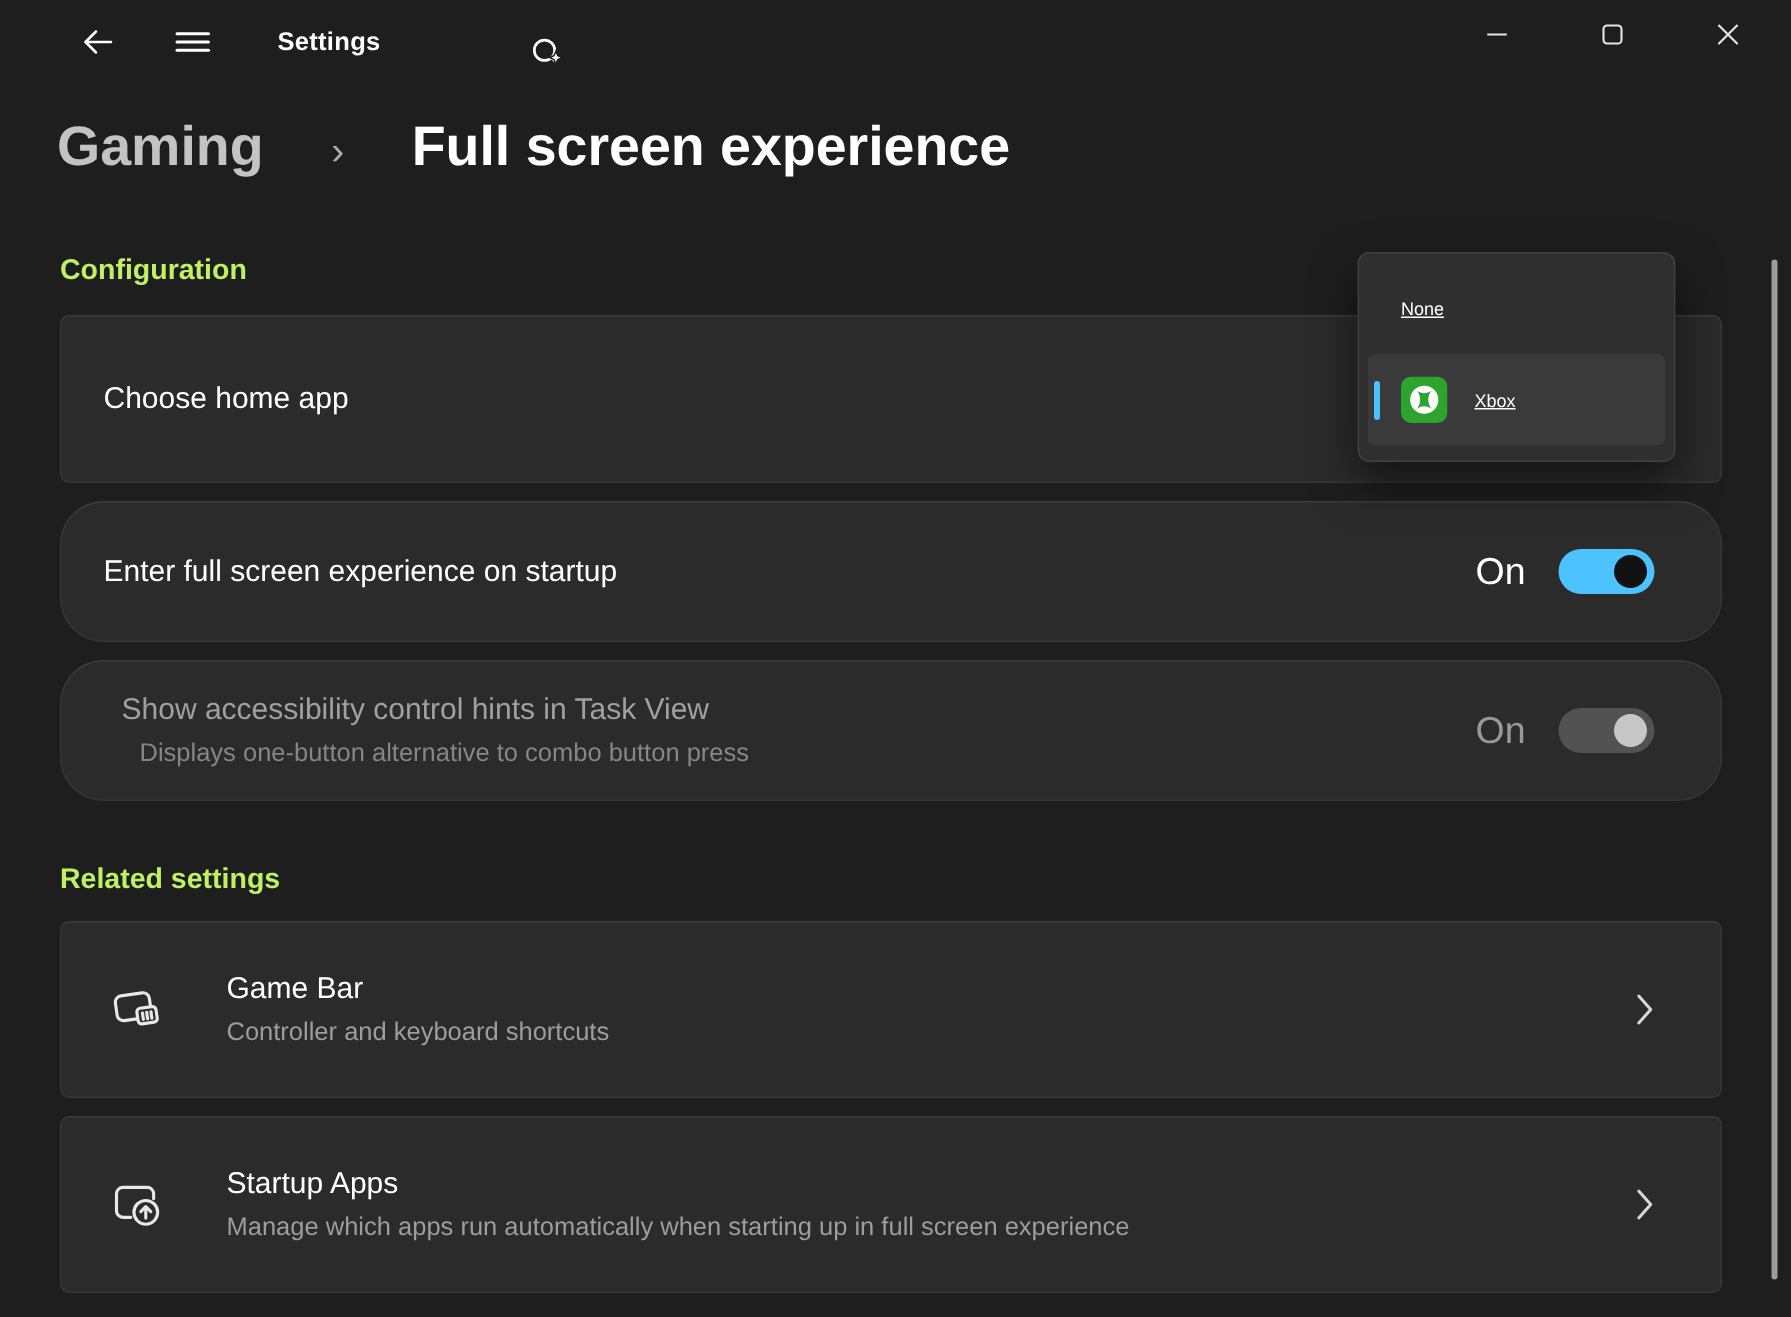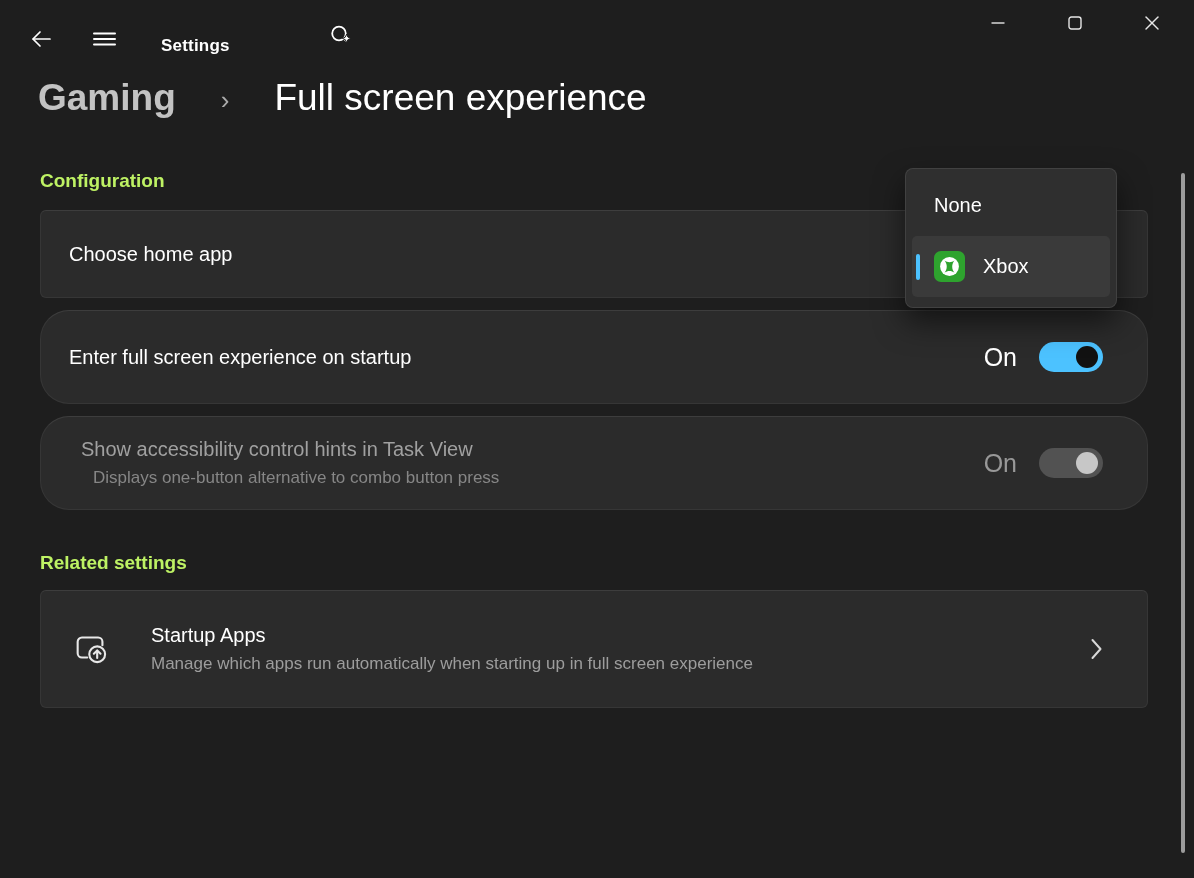--- a/index.html
+++ b/index.html
@@ -6,53 +6,53 @@
   html,body { width:1194px; height:878px; }
   body {
     background:#1e1e1e;
     color:#ffffff;
     font-family:"Liberation Sans", sans-serif;
     overflow:hidden;
     position:relative;
   }
 
   
-  .titlebar { height:56px; display:flex; align-items:flex-end; position:relative; padding-left:24px; }
+  .titlebar { height:56px; display:flex; align-items:center; position:relative; padding-left:24px;margin-left:24px; }
   .tb-btn { width:34px; height:34px; display:flex; align-items:center; justify-content:center; border-radius:4px; cursor:pointer; }
   .tb-back { margin-right:29px; }
   .tb-menu { margin-right:40px; }
   .app-title { font-size:17px; font-weight:600; color:#fff; letter-spacing:0.2px; }
   .tb-copilot { position:absolute; left:324px; top:19px; }
   .win-controls { position:absolute; right:19px; top:0; display:flex; }
   .win-btn { width:46px; height:46px; display:flex; align-items:center; justify-content:center; margin-left:31px; cursor:pointer; }
 
   
   .breadcrumb { display:flex; align-items:center; padding-left:38px; margin-top:14px; height:56px;gap:25px; }
   .crumb-parent { font-size:37px; font-weight:600; color:#c3c3c3; cursor:pointer; }
   .crumb-sep { font-size:26px; color:#ababab; margin:0 20px; transform:translateY(2px); font-weight:400; }
-  .crumb-current { font-size:37px; font-weight:400; color:#ffffff; }
+  .crumb-current { font-size:37px; font-weight:700; color:#ffffff; }
 
   
   .content { margin:0 46px 0 40px; }
   .section-heading { font-size:19px; font-weight:700; color:#bef264; }
   .h-config { margin:44px 0 18px 0; }
   .h-related { margin:42px 0 16px 0; }
 
   .card {
     background:#2b2b2b;
     border:1px solid rgba(255,255,255,0.055);
     border-top-color:rgba(255,255,255,0.085);
     border-radius:6px;
     display:flex;
     align-items:center;
     padding:0 44px 0 28px;
     margin-bottom:12px;
   }
   .card-label { font-size:20px; color:#fff; }
-  .h112 { height:88px; }
+  .h112 { height:112px; }
   .h110 { height:94px;border-radius:29px; }
   .h118 { height:118px; }
 
   .grow { flex:1; }
   .setting-texts .title { font-size:20px; color:#fff; }
   .setting-texts .desc { font-size:17px; color:#9d9d9d; margin-top:7px; }
   .disabled-row .title { color:#a0a0a0;margin-left:12px; }
   .disabled-row .desc { color:#868686;margin-left:24px; }
 
   .toggle-wrap { display:flex; align-items:center; }
@@ -75,21 +75,21 @@
     background:#2f2f2f;
     border:1px solid rgba(255,255,255,0.09);
     border-radius:8px;
     box-shadow:0 14px 30px rgba(0,0,0,0.55);
     padding:6px;
     z-index:10;
   }
   .flyout-item {
     height:61px; display:flex; align-items:center;
     padding:0 12px 0 22px; border-radius:5px;
-    font-size:20px; color:#fff; cursor:pointer; position:relative;
+    font-size:12px; color:#fff; cursor:pointer; position:relative;text-decoration:underline;
   }
   .flyout-item.selected { background:#3a3a3a; }
   .accent-pill {
     position:absolute; left:4px; top:50%; transform:translateY(-50%);
     width:4px; height:26px; border-radius:2px; background:#4CC2FF;
   }
   .xbox-badge { width:31px; height:31px; margin-right:18px; display:flex; }
 
   
   .scrollbar {
@@ -189,20 +189,44 @@
     <div class="toggle-wrap">
       <span class="toggle-state">On</span>
       <div class="toggle dis">
           <div class="knob"></div>
         </div>
     </div>
   </div>
 
   <div class="section-heading h-related">Related settings</div>
 
+  <div class="card h118">
+    <div class="nav-icon">
+      <svg width="42" height="42" viewBox="0 0 42 42" fill="none" stroke="#e8e8e8" stroke-width="2.2" stroke-linecap="round" stroke-linejoin="round">
+        <g transform="rotate(-8 21 21)">
+          <rect x="7" y="10" width="24" height="17.5" rx="4.5"></rect>
+          <rect x="21" y="20.5" width="13.5" height="11" rx="2.5" fill="#2b2b2b"></rect>
+          <line x1="24.8" y1="24" x2="24.8" y2="28.5"></line>
+          <line x1="27.8" y1="24" x2="27.8" y2="28.5"></line>
+          <line x1="30.8" y1="24" x2="30.8" y2="28.5"></line>
+        </g>
+      </svg>
+    </div>
+    <div class="nav-texts grow">
+      <div class="setting-texts">
+        <div class="title">Game Bar</div>
+        <div class="desc">Controller and keyboard shortcuts</div>
+      </div>
+    </div>
+    <div class="chevron">
+      <svg width="13" height="24" viewBox="0 0 13 24" fill="none" stroke="#d8d8d8" stroke-width="2" stroke-linecap="round" stroke-linejoin="round">
+          <path d="M2.5 3 L10.5 12 L2.5 21"></path>
+        </svg>
+    </div>
+  </div>
 
   <div class="card h118">
     <div class="nav-icon">
       <svg width="42" height="42" viewBox="0 0 42 42" fill="none" stroke="#e8e8e8" stroke-width="2.2" stroke-linecap="round" stroke-linejoin="round">
         <path d="M33 17 L33 13.5 A4.5 4.5 0 0 0 28.5 9 L11.5 9 A4.5 4.5 0 0 0 7 13.5 L7 25.5 A4.5 4.5 0 0 0 11.5 30 L17 30"></path>
         <circle cx="27.5" cy="26.5" r="8.3" fill="#2b2b2b"></circle>
         <line x1="27.5" y1="30.5" x2="27.5" y2="23"></line>
         <path d="M24 26 L27.5 22.5 L31 26"></path>
       </svg>
     </div>

